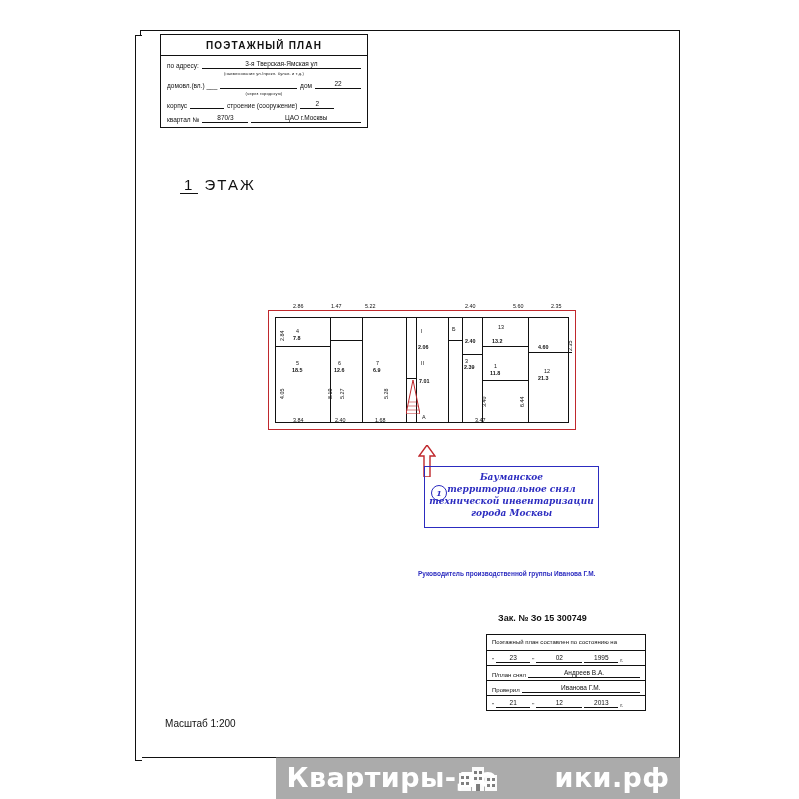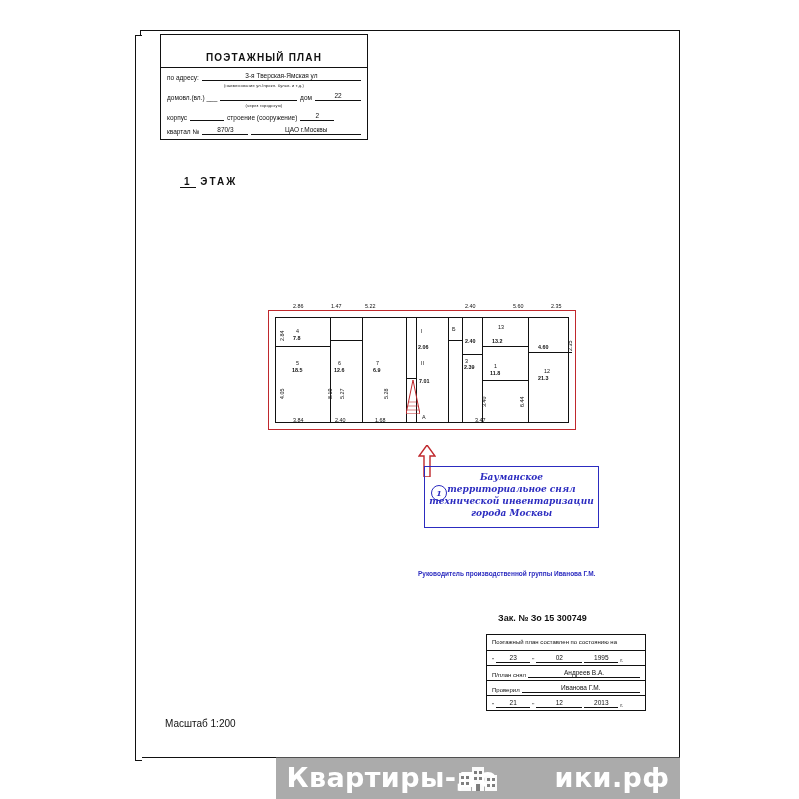--- a/index.html
+++ b/index.html
@@ -38,21 +38,20 @@
     font-size:7px;
     color:#111;
   }
   .hdr-title{
     text-align:center;
     font-weight:bold;
     font-size:10px;
     letter-spacing:1.2px;
     padding:5px 0 4px;
     border-bottom:1px solid #111;
-    margin-top:12px;
   }
   .hdr-row{
     display:flex;
     align-items:flex-end;
     padding:4px 6px 1px;
     gap:3px;
     white-space:nowrap;
   }
   .lbl{font-size:6.5px;color:#111;}
   .fill{
@@ -72,22 +71,22 @@
     margin-top:1px;
   }
   .hdr-sub-row{
     display:flex;
     padding:0 6px;
     gap:3px;
   }
   .floor{
     position:absolute;
     left:180px;top:176px;
-    font-size:10px;
-    font-weight:bold;
+    font-size:15px;
+    font-weight:normal;
     letter-spacing:2px;
     color:#111;
   }
   .floor u{text-decoration:none;border-bottom:1.5px solid #111;padding:0 4px;}
   
   .plan{
     position:absolute;
     left:268px;top:310px;
     width:308px;height:120px;
     border:1.4px solid #c0282d;

